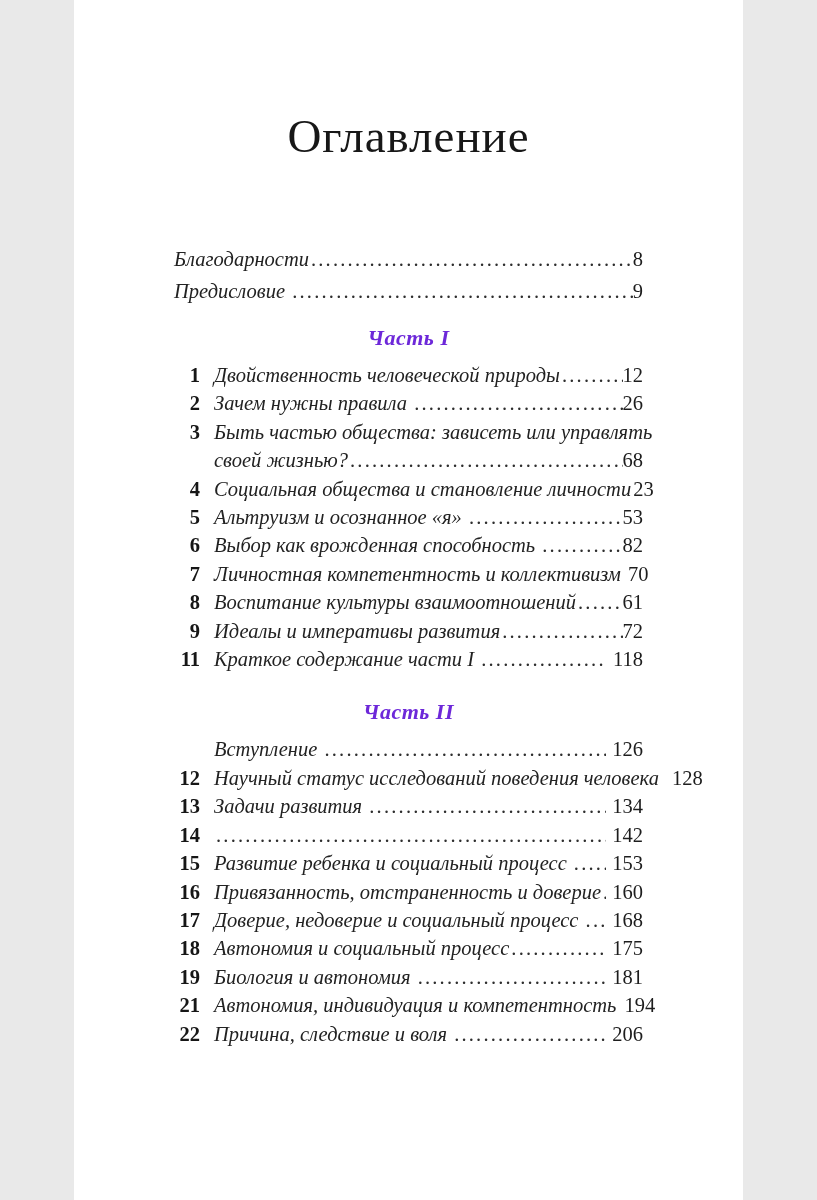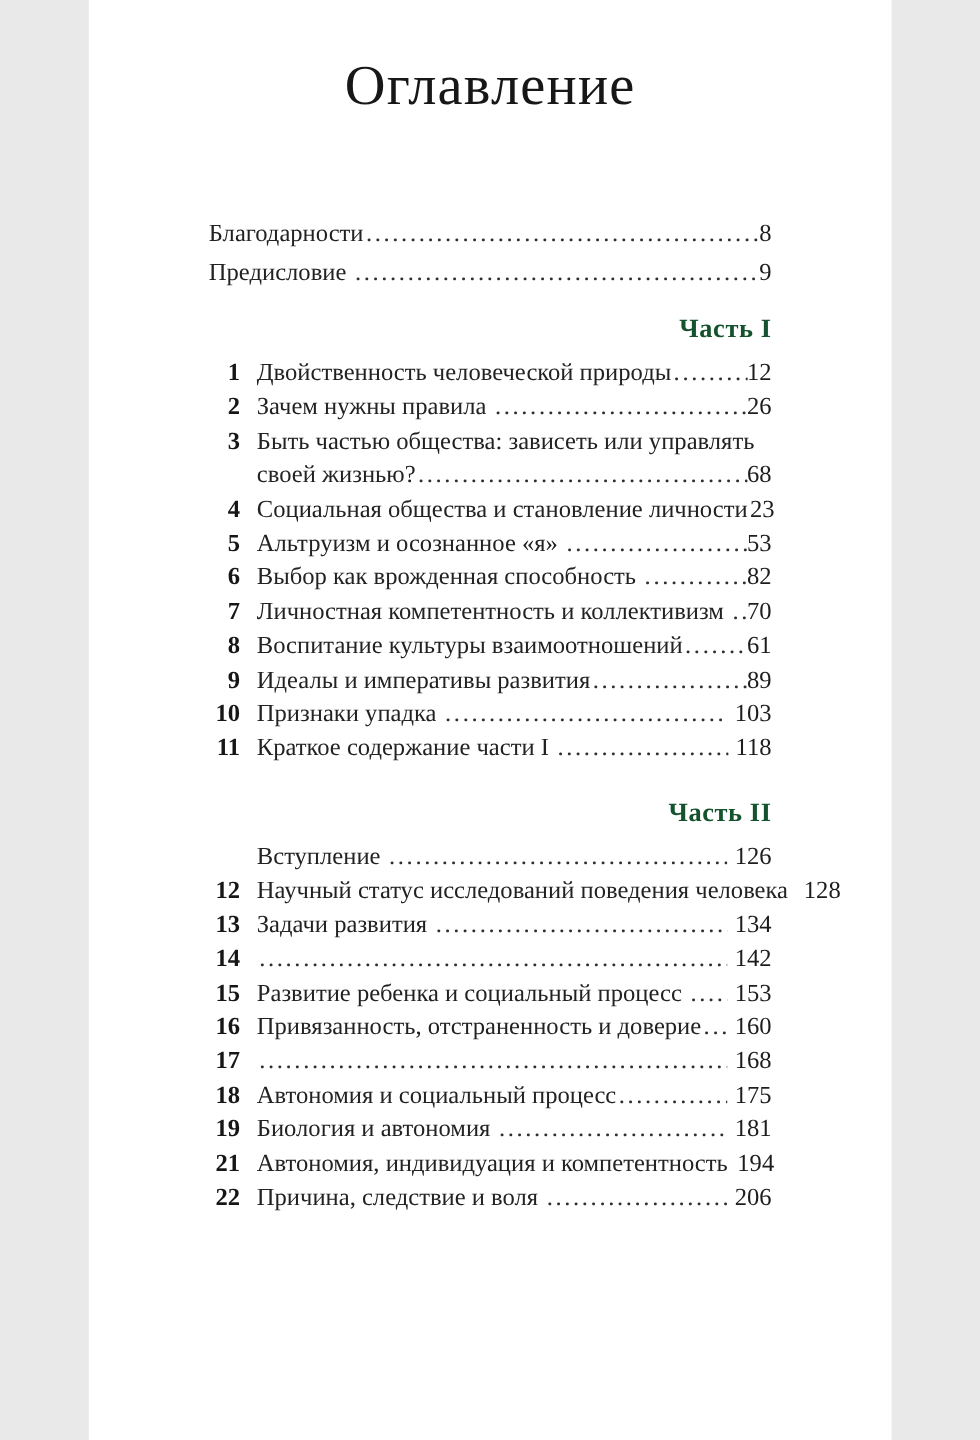--- a/index.html
+++ b/index.html
@@ -7,44 +7,45 @@
     padding: 0;
     background: #e9e9e9;
   }
   .page {
     position: relative;
     width: 669px;
     height: 1200px;
     margin: 0 auto;
     background: #ffffff;
     box-sizing: border-box;
-    padding: 46px 100px 0 100px;
+    padding: 110px 100px 0 100px;
     font-family: "Liberation Serif", "DejaVu Serif", serif;
     color: #1f1f1f;
     overflow: hidden;
   }
   h1.toc-title {
     font-size: 47px;
     font-weight: normal;
     letter-spacing: 1px;
     line-height: 53px;
     text-align: center;
     margin: 0 0 80px 0;
     color: #171717;
   }
   .front-matter { margin-bottom: 2px; }
   .front-matter .row { line-height: 32px; }
 
   h2.part-heading {
     font-size: 22px;
     font-weight: bold;
-    text-align: right;
+    text-align: center;
     letter-spacing: 0.5px;
     margin: 18px 0 10px 0;
-    color: #14532d;
+    color: #6d28d9;
+    font-style: italic;
   }
   .part-block:nth-of-type(2) h2.part-heading { margin-top: 26px; }
 
   .row {
     display: flex;
     align-items: baseline;
     font-size: 20.5px;
     line-height: 28.4px;
     color: #222222;
   }
@@ -53,20 +54,21 @@
     width: 26px;
     margin-right: 14px;
     text-align: right;
     font-weight: bold;
     color: #161616;
   }
   .entry-title {
     flex: none;
     white-space: pre;
     max-width: 520px;
+    font-style: italic;
   }
   .dots {
     flex: 1 1 auto;
     overflow: hidden;
     white-space: nowrap;
     margin: 0 0 0 2px;
     letter-spacing: 2.2px;
     color: #2e2e2e;
   }
   .dots::before {
@@ -148,27 +150,21 @@
         <div class="row">
           <span class="num">8</span>
           <span class="entry-title">Воспитание культуры взаимоотношений</span>
           <span class="dots"></span>
           <span class="pg">61</span>
         </div>
         <div class="row">
           <span class="num">9</span>
           <span class="entry-title">Идеалы и императивы развития</span>
           <span class="dots"></span>
-          <span class="pg">89</span>
-        </div>
-        <div class="row">
-          <span class="num">10</span>
-          <span class="entry-title">Признаки упадка&nbsp;</span>
-          <span class="dots"></span>
-          <span class="pg wide">103</span>
+          <span class="pg">72</span>
         </div>
         <div class="row">
           <span class="num">11</span>
           <span class="entry-title">Краткое содержание части I&nbsp;</span>
           <span class="dots"></span>
           <span class="pg wide">118</span>
         </div>
       </div>
       <div class="part-block">
         <h2 class="part-heading">Часть II</h2>
@@ -202,20 +198,21 @@
           <span class="pg wide">153</span>
         </div>
         <div class="row">
           <span class="num">16</span>
           <span class="entry-title">Привязанность, отстраненность и доверие</span>
           <span class="dots"></span>
           <span class="pg wide">160</span>
         </div>
         <div class="row">
           <span class="num">17</span>
+          <span class="entry-title">Доверие, недоверие и социальный процесс&nbsp;</span>
           <span class="dots"></span>
           <span class="pg wide">168</span>
         </div>
         <div class="row">
           <span class="num">18</span>
           <span class="entry-title">Автономия и социальный процесс</span>
           <span class="dots"></span>
           <span class="pg wide">175</span>
         </div>
         <div class="row">

